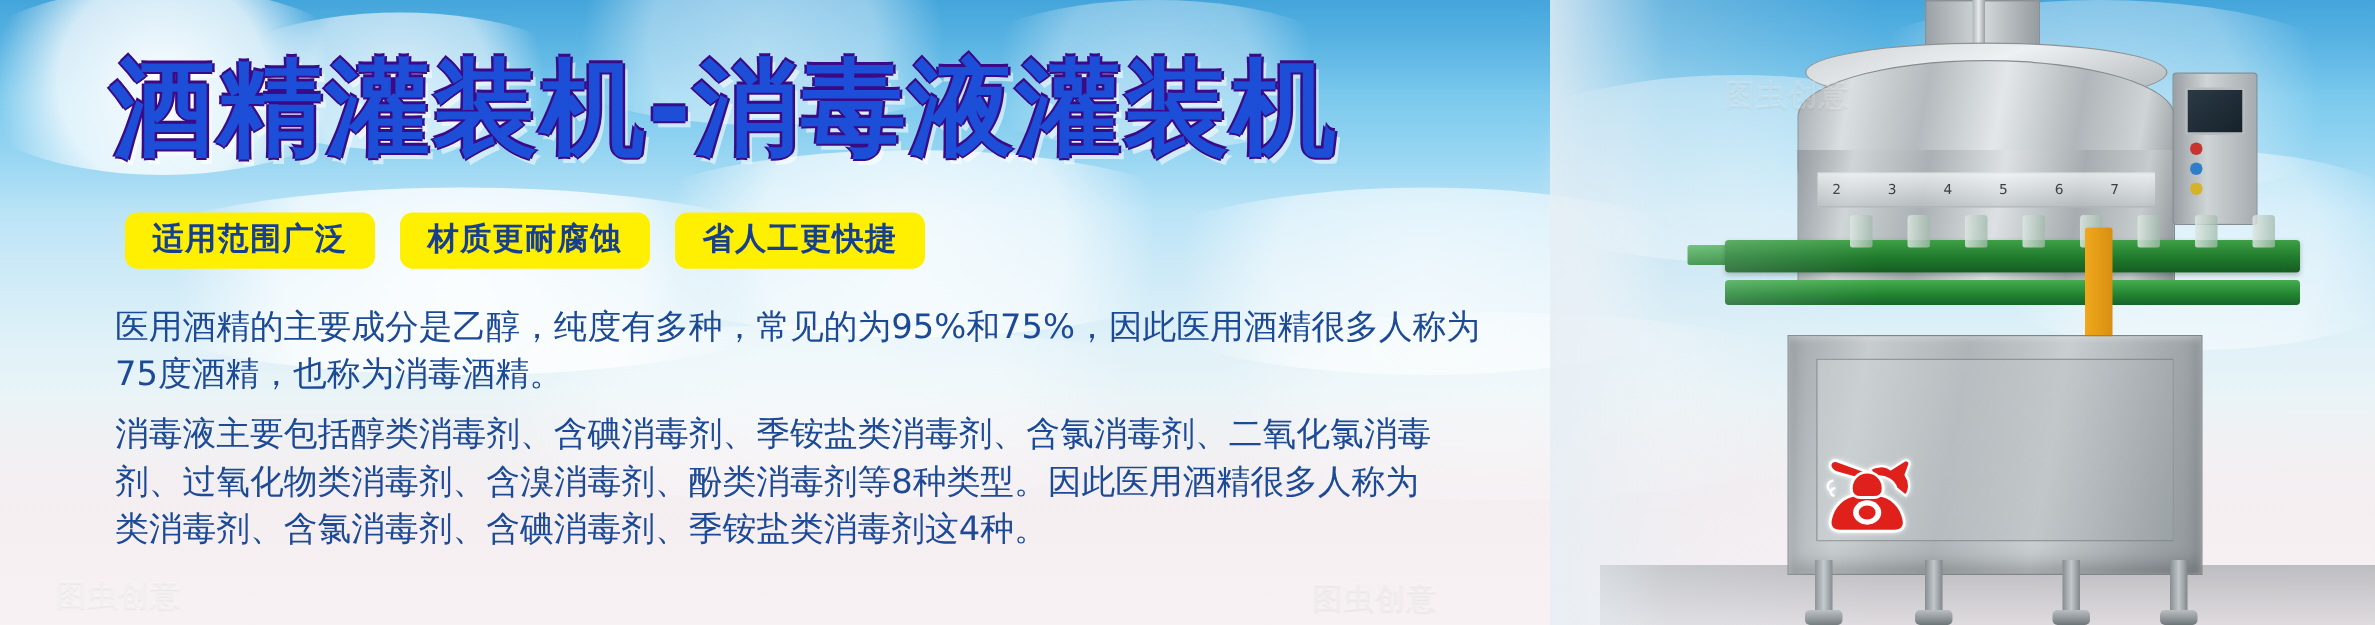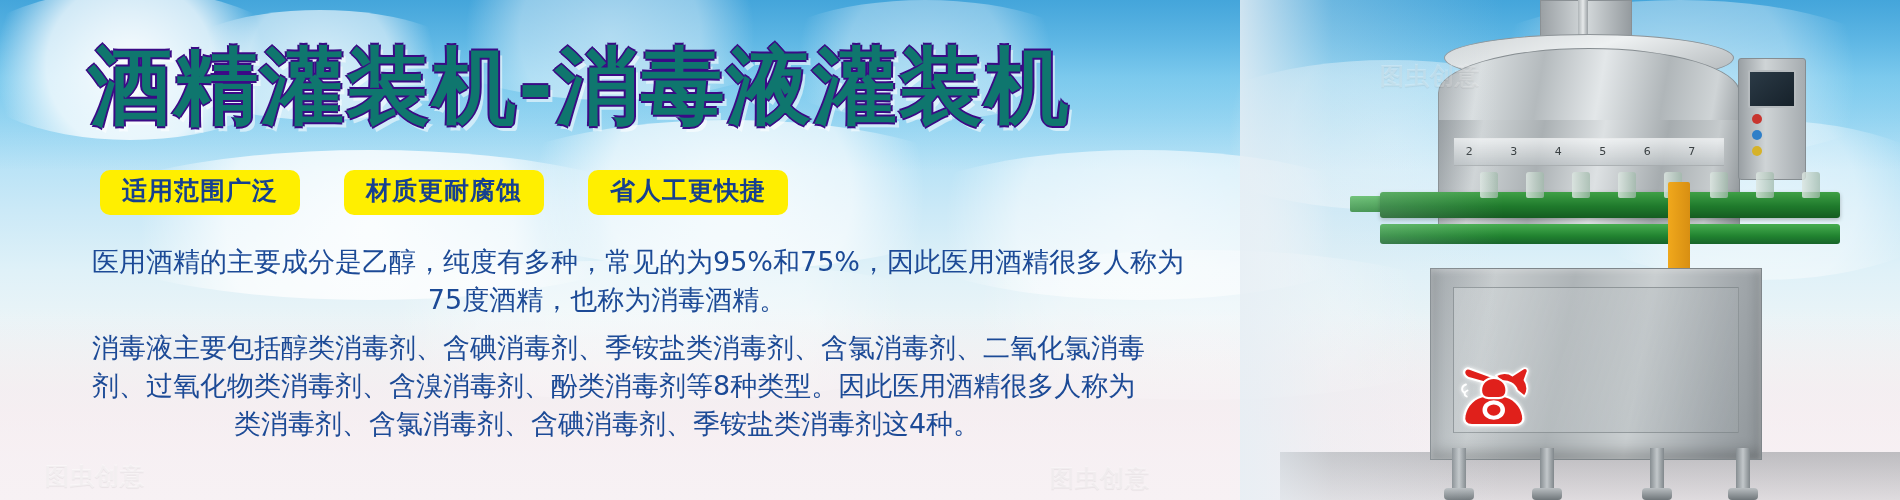--- a/index.html
+++ b/index.html
@@ -80,36 +80,36 @@
   .wm3 { left: 1380px; top: 60px;  color: rgba(255,255,255,0.24); }
 
   
   .headline {
     position: absolute;
     left: 88px;
     top: 44px;
     font-size: 84px;
     line-height: 1;
     font-weight: bold;
-    color: #0f766e;
+    color: #1d4ed8;
     letter-spacing: 2px;
     white-space: nowrap;
     text-shadow:
       2px 0 0 #3b0a86, -2px 0 0 #3b0a86, 0 2px 0 #3b0a86, 0 -2px 0 #3b0a86,
       4px 5px 0 rgba(255,255,255,0.55);
     font-family: "DejaVu Sans", "Liberation Sans", sans-serif;
   }
 
   
   .tag-row {
     position: absolute;
     left: 100px;
     top: 170px;
     display: flex;
-    gap: 44px;
+    gap: 20px;
   }
   .tag {
     background: #ffef00;
     color: #16408f;
     font-size: 25px;
     font-weight: bold;
     padding: 7px 22px 9px 22px;
     border-radius: 10px;
     white-space: nowrap;
     letter-spacing: 1px;
@@ -125,21 +125,20 @@
     width: 1030px;
   }
   .para {
     margin: 0;
     color: #1c4a96;
     font-size: 27px;
     line-height: 38px;
     letter-spacing: 0px;
     white-space: nowrap;
     font-family: "DejaVu Sans", "Liberation Sans", sans-serif;
-    text-align: center;
   }
   .para-2 { margin-top: 10px; }
 
   
   .machine {
     position: absolute;
     right: 0;
     top: 0;
     width: 660px;
     height: 500px;

